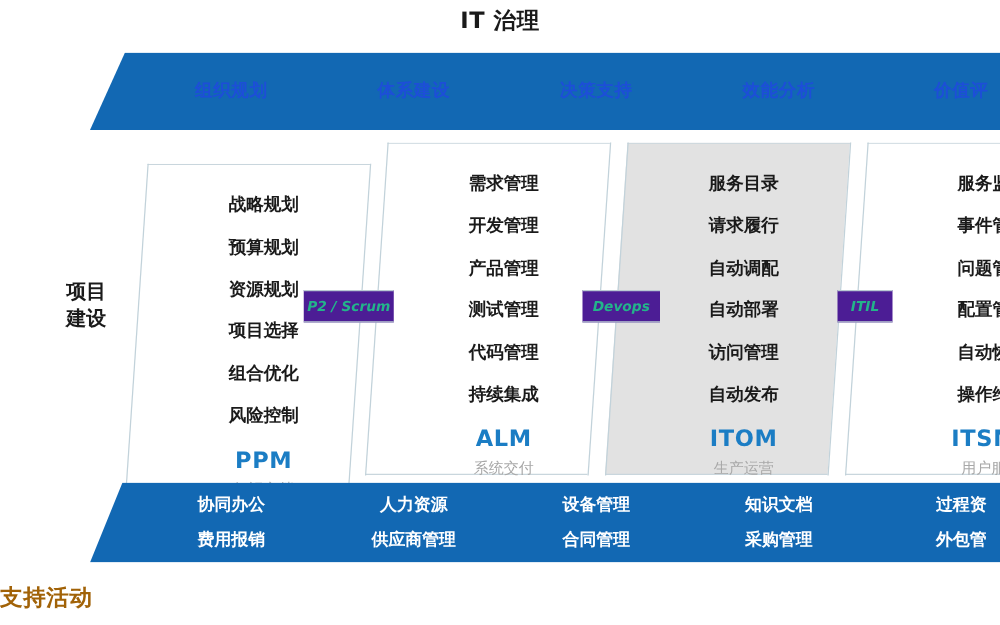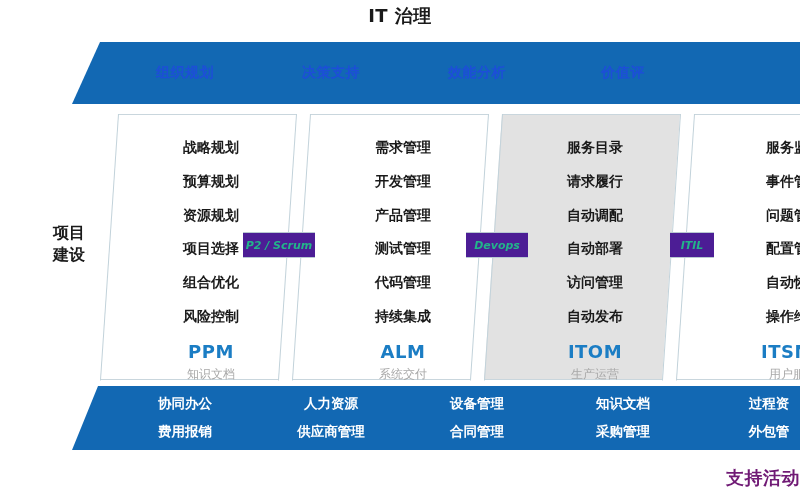--- a/index.html
+++ b/index.html
@@ -32,24 +32,24 @@
     font-size: 18px;
     font-weight: bold;
     color: #1a1a1a;
     letter-spacing: 0.5px;
   }
   .bottom-title {
     position: absolute;
     left: 0;
     top: 466px;
     width: 800px;
-    text-align: right;
+    text-align: left;
     font-size: 18px;
     font-weight: bold;
-    color: #701a75;
+    color: #a16207;
     letter-spacing: 0.5px;
   }
 
   
   .gov-banner {
     position: absolute;
     left: 72px;
     top: 42px;
     width: 760px;
     height: 62px;
@@ -227,33 +227,34 @@
 </head>
 <body>
 
 <div id="canvas">
 
   <div class="top-title">IT 治理</div>
 
   <div class="gov-banner"></div>
   <div class="gov-items">
     <div class="gov-item first">组织规划</div>
+    <div class="gov-item">体系建设</div>
     <div class="gov-item">决策支持</div>
     <div class="gov-item">效能分析</div>
     <div class="gov-item">价值评</div>
   </div>
 
   <div class="side-label">
     <span>项目</span>
     <span>建设</span>
   </div>
 
   <div class="pillars">
 
-    <div class="pillar p1" style="left:100px;">
+    <div class="pillar p1" style="left:100px;margin-top:17px;">
       <div class="pillar-shape"></div>
       <div class="pillar-outline"></div>
       <div class="pillar-body">
         <div class="pillar-item">战略规划</div>
         <div class="pillar-item">预算规划</div>
         <div class="pillar-item">资源规划</div>
         <div class="pillar-item">项目选择</div>
         <div class="pillar-item">组合优化</div>
         <div class="pillar-item">风险控制</div>
         <div class="pillar-acronym">PPM</div>

